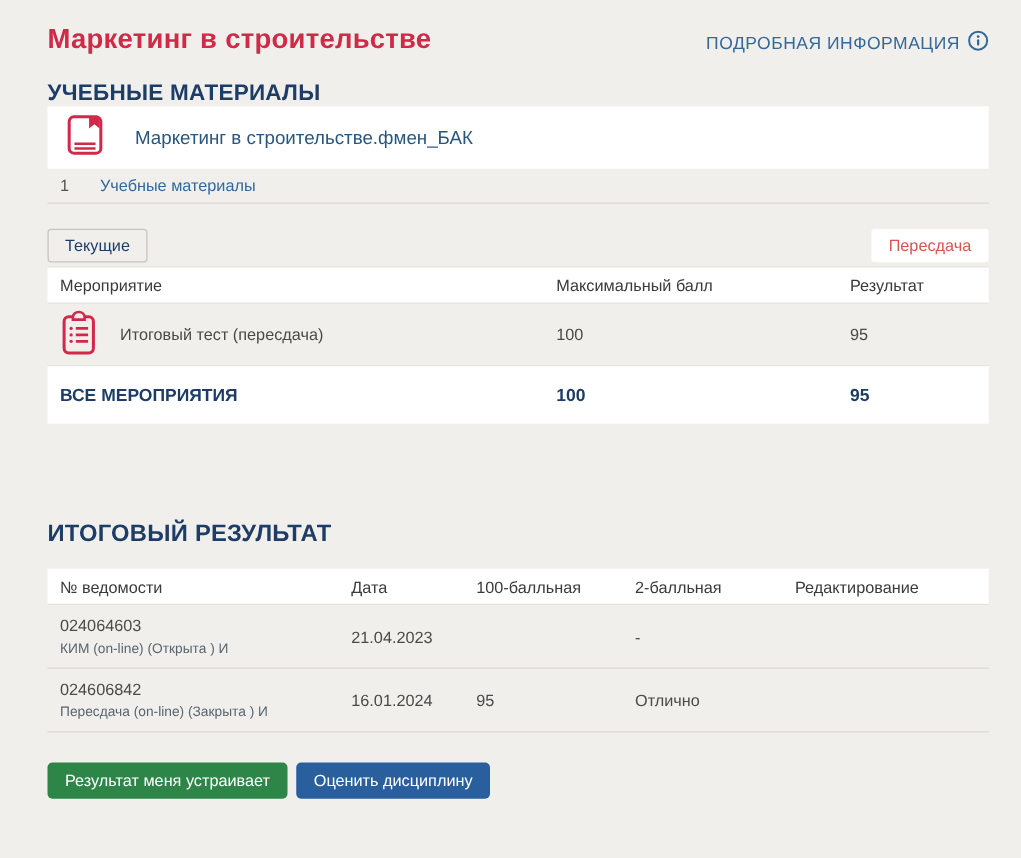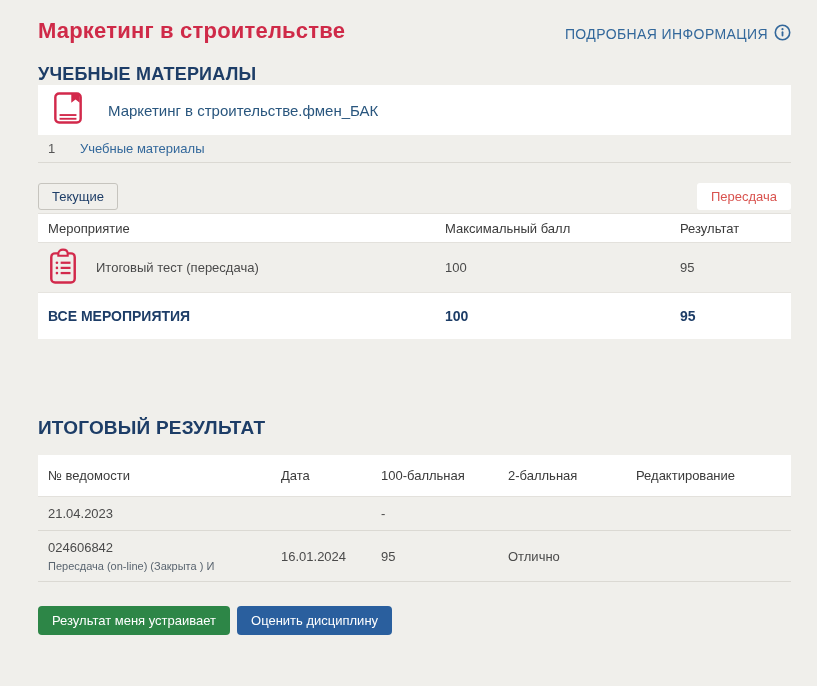--- a/index.html
+++ b/index.html
@@ -73,21 +73,21 @@
   .t1-total {
     background:#fff; height:46px; align-items:center;
     font-size:14px; font-weight:bold; color:#1d3d67;
   }
 
   
   .t2 { margin-top:16px; }
   .t2 .grid { display:grid; grid-template-columns:233px 100px 127px 128px 1fr; }
   .t2 .cell { padding-left:10px; }
   .t2-head {
-    background:#fff; height:42px; align-items:center;
+    background:#fff; height:29px; align-items:center;
     font-size:13px; color:#3a3a3a; border-bottom:1px solid #e3e1dc;
   }
   .t2-row {
     align-items:center; padding:9px 0; border-bottom:1px solid #dbd9d3;
     font-size:13px; color:#4a4a4a;
   }
   .t2-row .sheet-num { font-size:13px; color:#4a4a4a; }
   .t2-row .sheet-sub { font-size:11px; color:#5a6570; margin-top:5px; }
 
   
@@ -184,20 +184,24 @@
   <div class="t2">
     <div class="grid t2-head">
       <div class="cell">№ ведомости</div>
       <div class="cell">Дата</div>
       <div class="cell">100-балльная</div>
       <div class="cell">2-балльная</div>
       <div class="cell">Редактирование</div>
     </div>
 
     <div class="grid t2-row">
+      <div class="cell">
+        <div class="sheet-num">024064603</div>
+        <div class="sheet-sub">КИМ (on-line) (Открыта ) И</div>
+      </div>
       <div class="cell">21.04.2023</div>
       <div class="cell"></div>
       <div class="cell">-</div>
       <div class="cell"></div>
     </div>
 
     <div class="grid t2-row">
       <div class="cell">
         <div class="sheet-num">024606842</div>
         <div class="sheet-sub">Пересдача (on-line) (Закрыта ) И</div>

